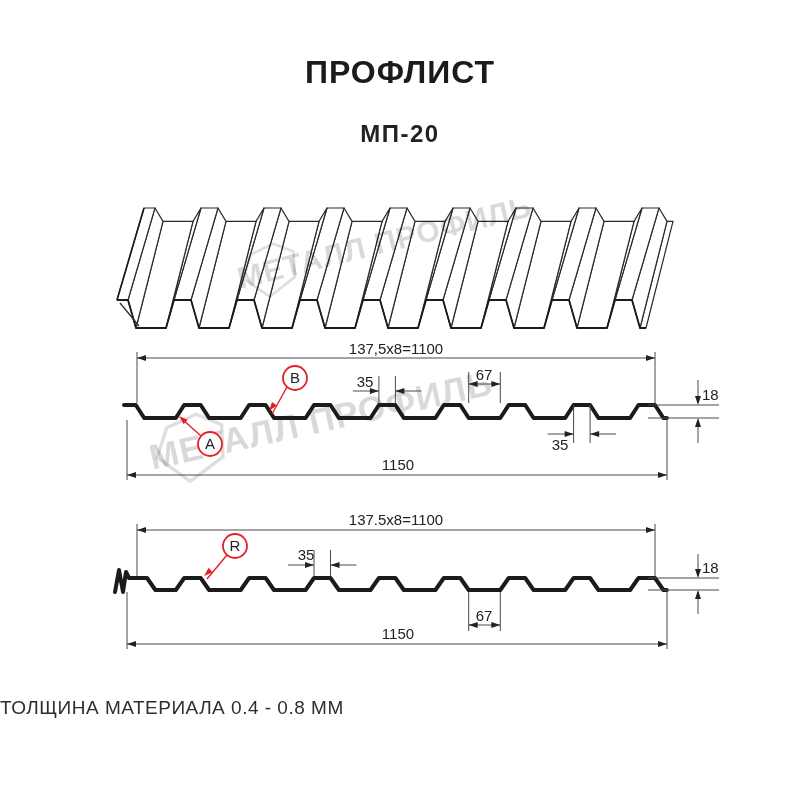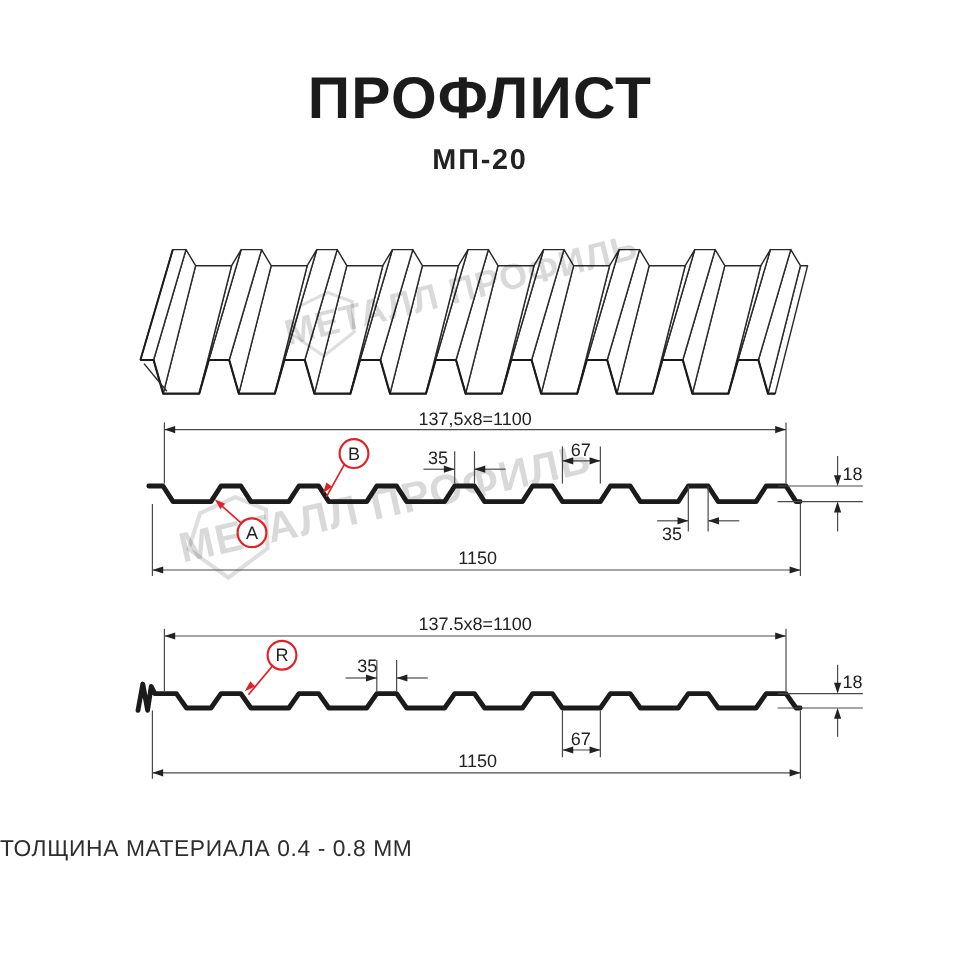--- a/index.html
+++ b/index.html
@@ -1,19 +1,19 @@
 <!DOCTYPE html>
 <html><head>
 <meta charset="utf-8">
 <style>
   html,body{margin:0;padding:0;background:#fff;}
   .page{position:relative;width:800px;height:800px;background:#ffffff;overflow:hidden;
         font-family:"Liberation Sans",sans-serif;}
   .title{position:absolute;top:54px;left:0;width:800px;text-align:center;
-         font-size:49px;font-weight:800;letter-spacing:1px;color:#1b1b1b;}
+         font-size:32px;font-weight:800;letter-spacing:1px;color:#1b1b1b;}
   .subtitle{position:absolute;top:120px;left:0;width:800px;text-align:center;
          font-size:24px;font-weight:600;letter-spacing:1.5px;color:#222;}
   .footer{position:absolute;top:697px;left:0;width:800px;text-align:left;
          font-size:19px;font-weight:500;letter-spacing:.5px;color:#2e2e2e;}
   .wm{position:absolute;display:flex;align-items:center;gap:12px;
       transform-origin:left center;pointer-events:none;}
   .wm .wm-text{font-weight:700;color:rgba(0,0,0,0.15);white-space:nowrap;letter-spacing:1px;}
   .wm1{left:238px;top:262px;transform:rotate(-14deg);}
   .wm1 .wm-text{font-size:30px;}
   .wm2{left:150px;top:438px;transform:rotate(-12.5deg);}

